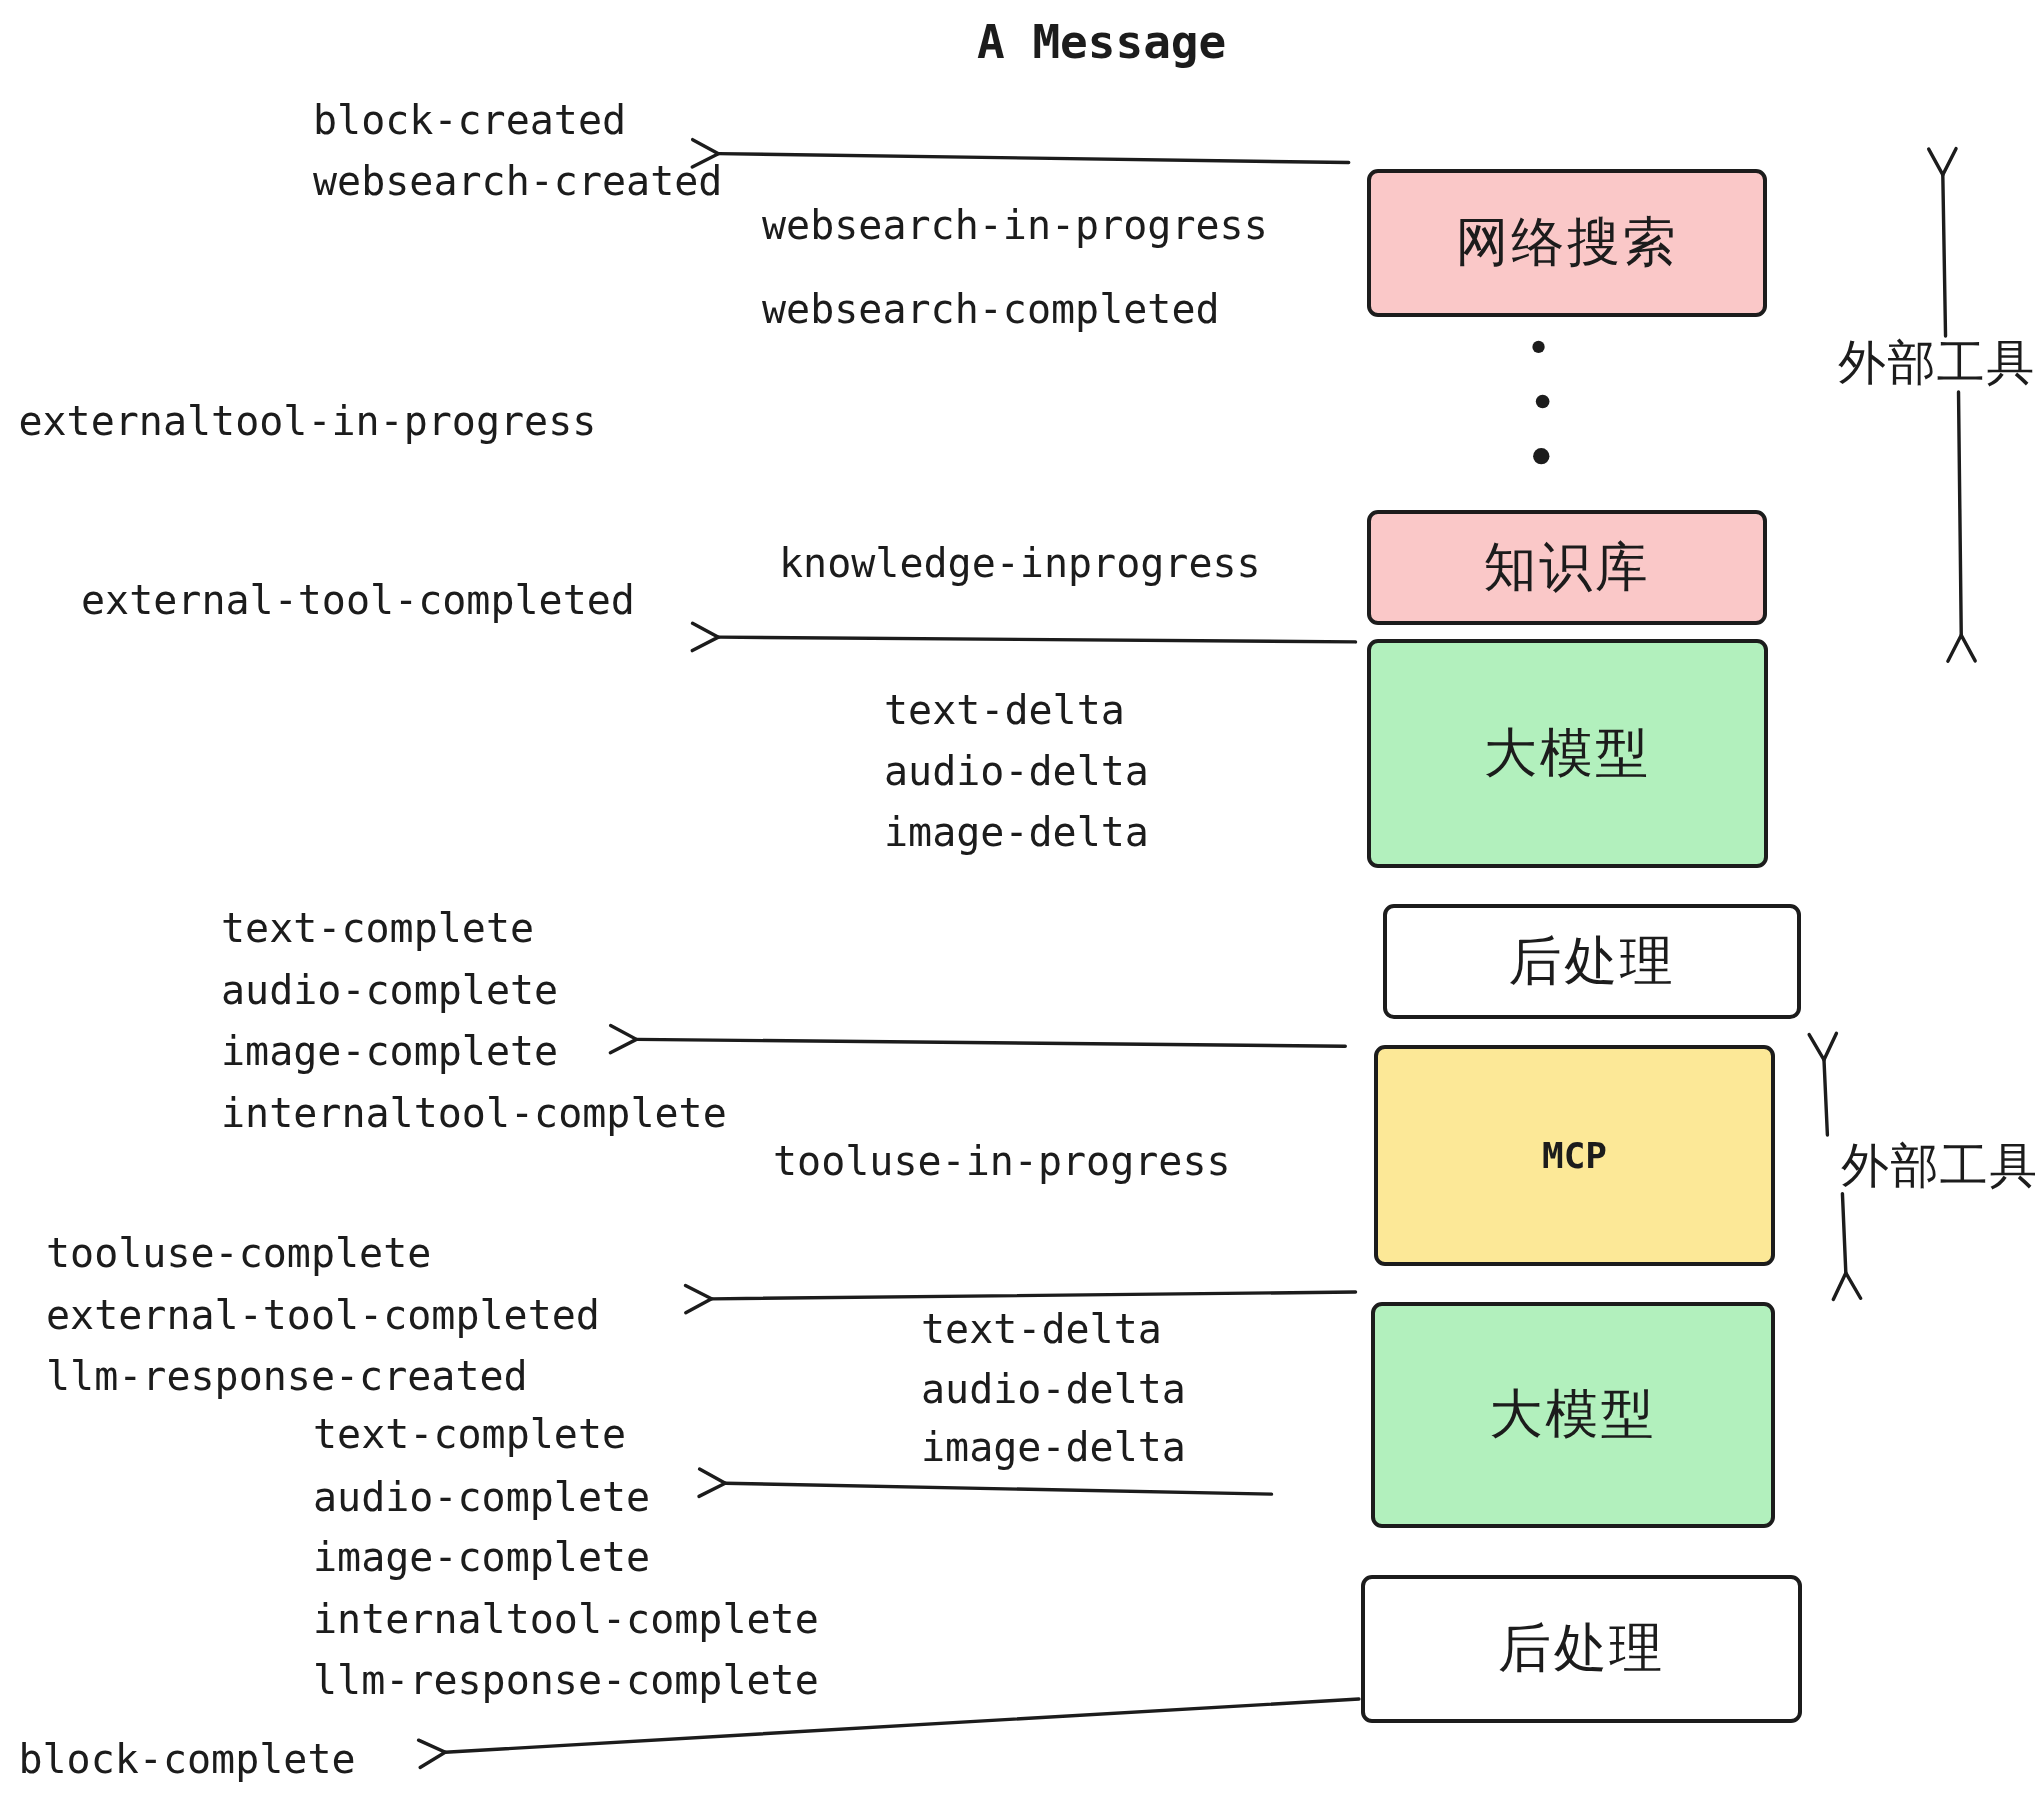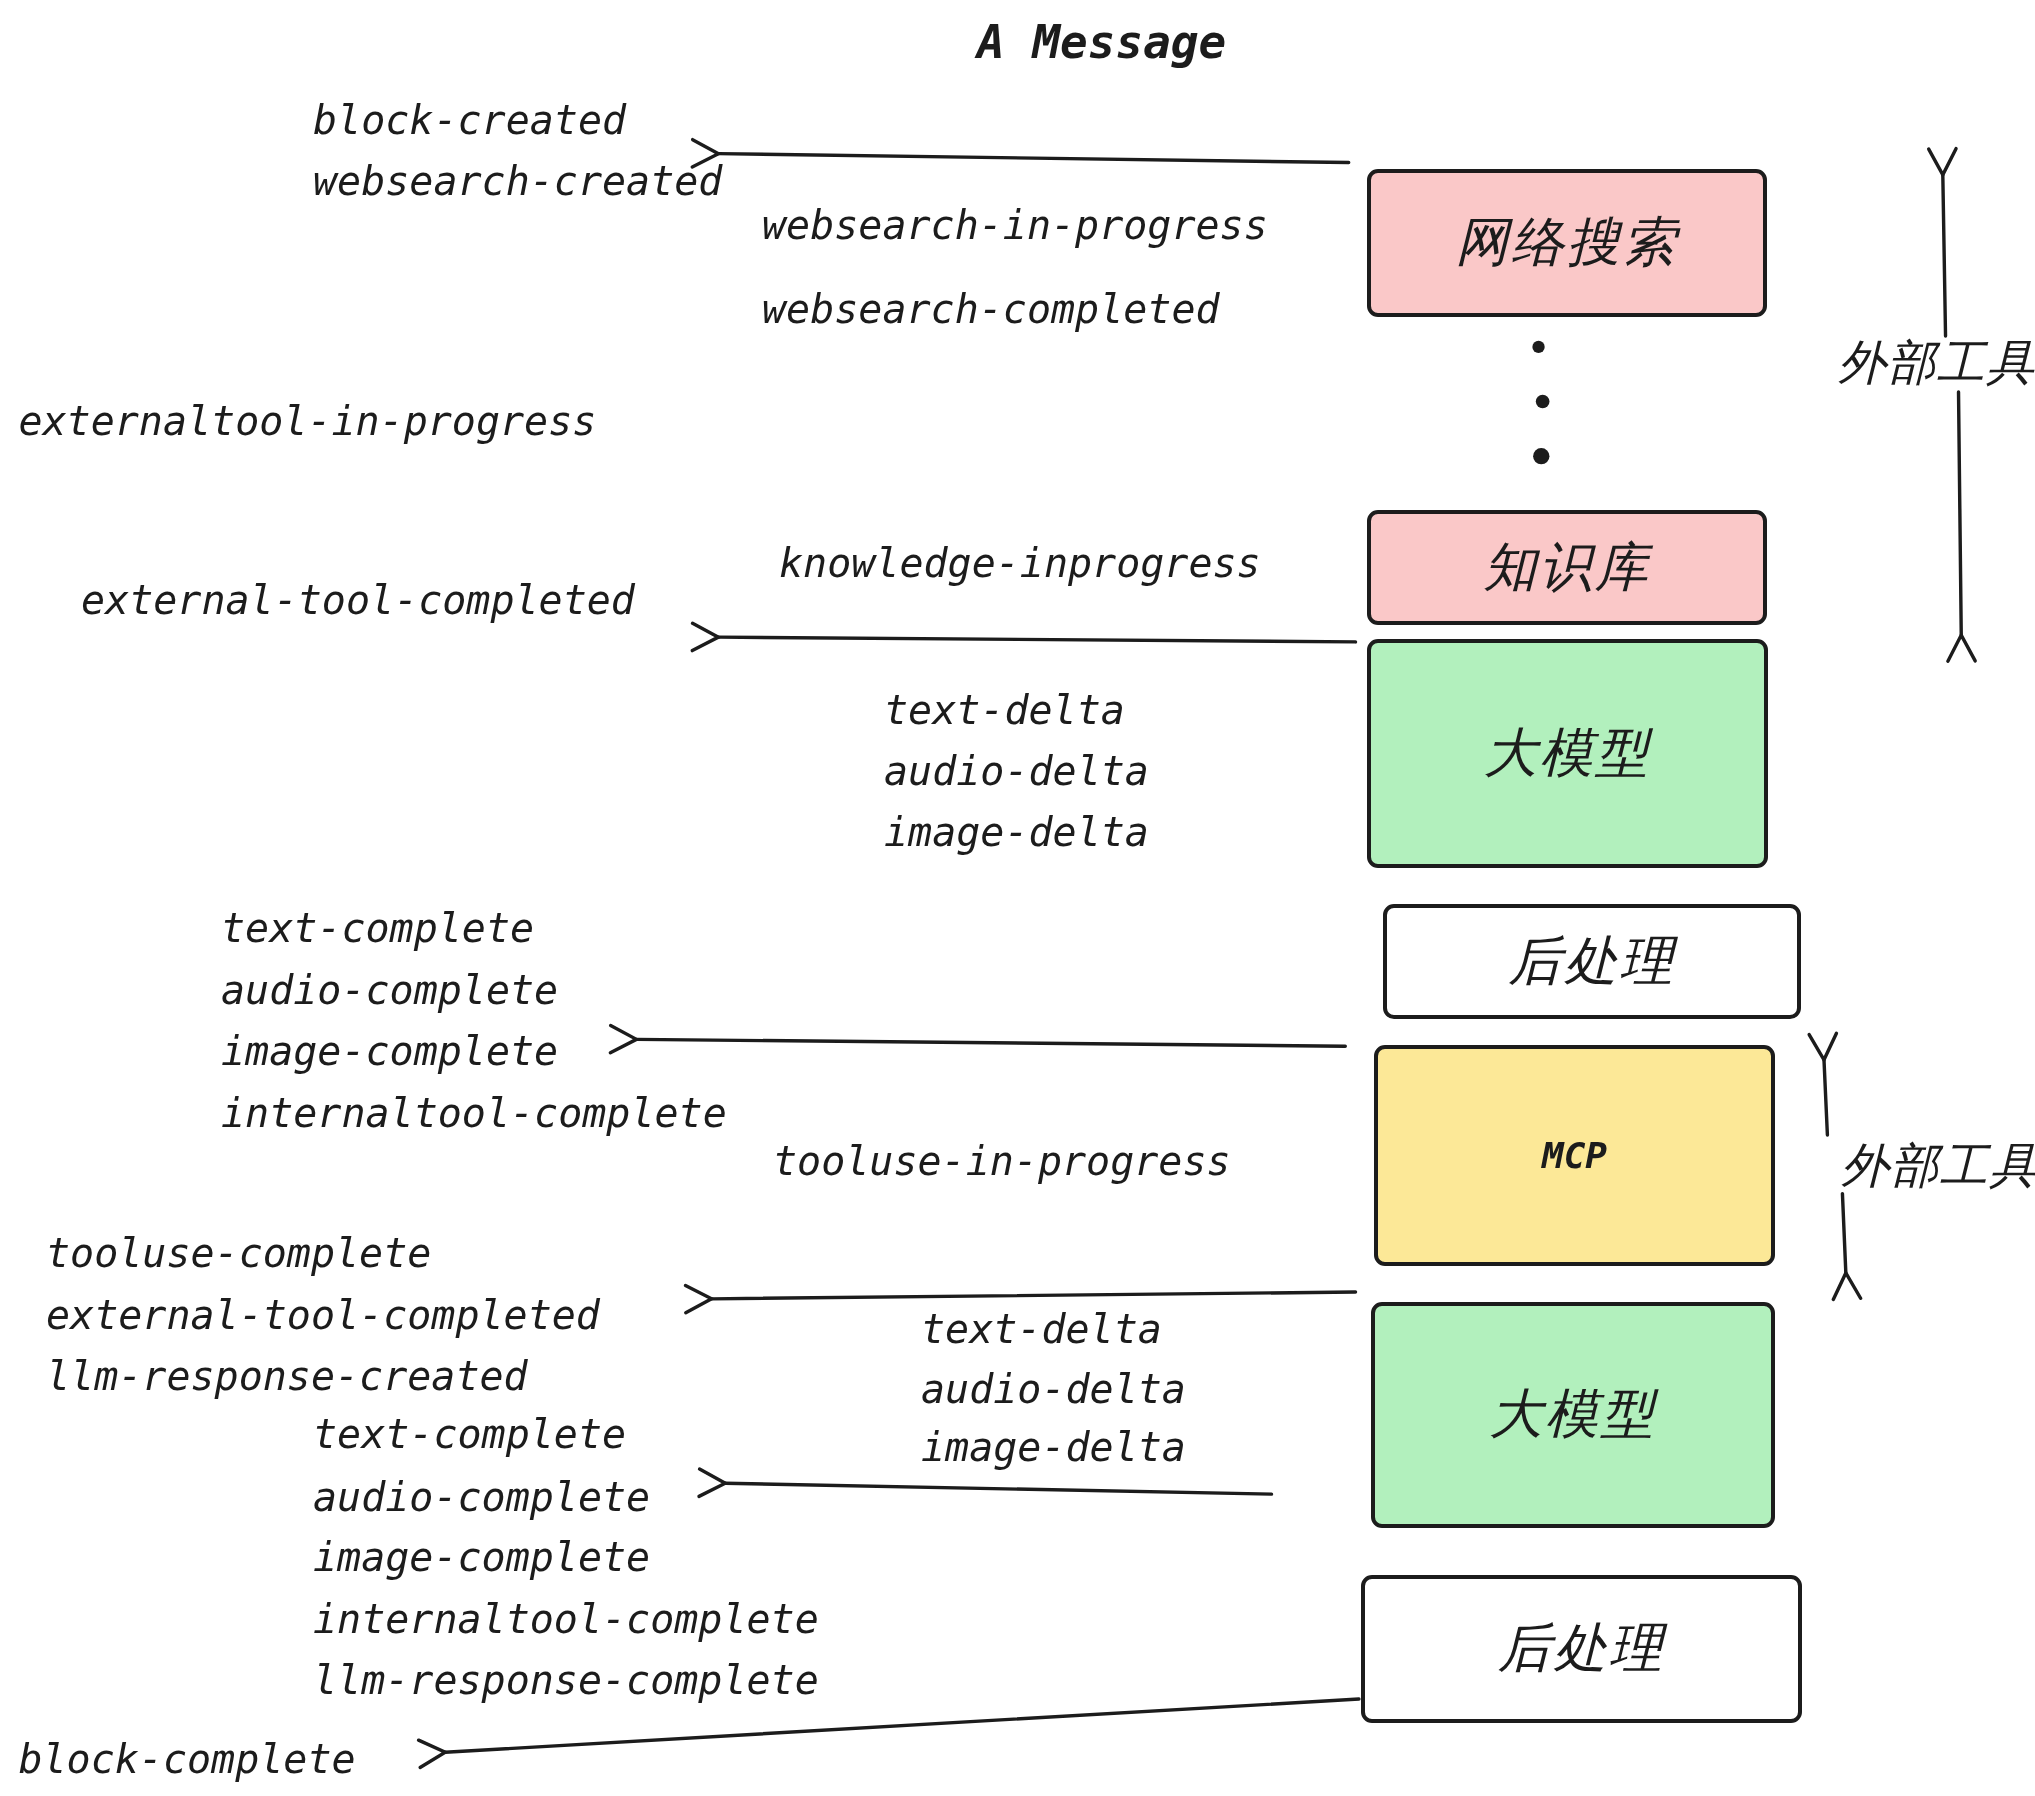--- a/index.html
+++ b/index.html
@@ -12,21 +12,20 @@
   *{margin:0;padding:0;box-sizing:border-box;}
   html,body{background:#ffffff;}
   #stage{
     position:relative;
     width:2035px;
     height:1796px;
     background:#ffffff;
     overflow:hidden;
     font-family:"DejaVu Sans Mono", monospace;
     color:var(--ink);
-    font-style:italic;
   }
   .evt{
     position:absolute;
     font-size:40px;
     line-height:1.2;
     white-space:nowrap;
     color:var(--ink);
     font-family:"DejaVu Sans Mono", monospace;
   }
   .title{

